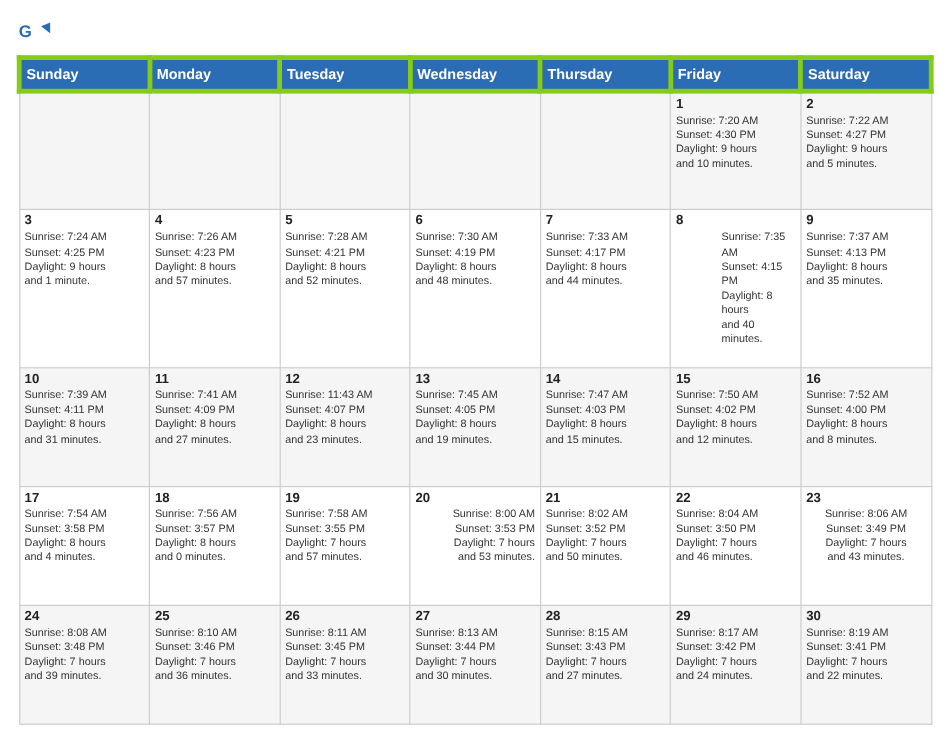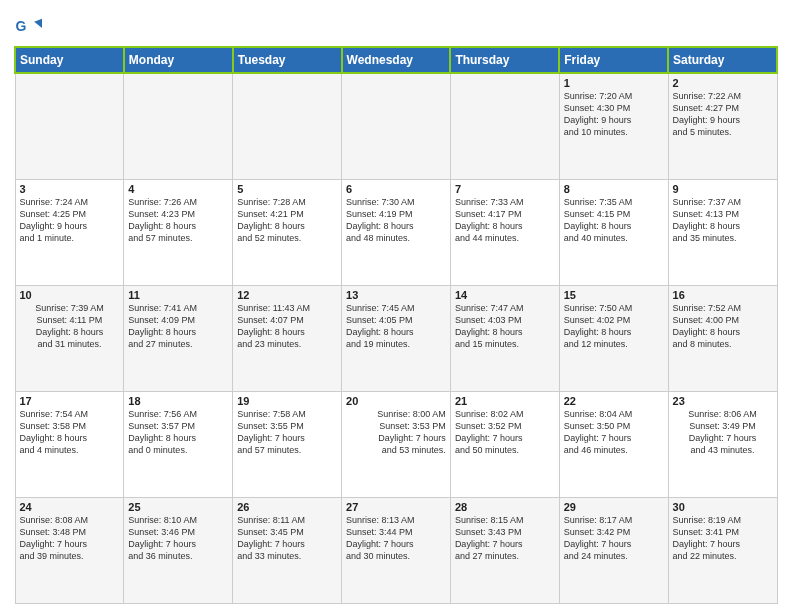--- a/index.html
+++ b/index.html
@@ -61,21 +61,21 @@
       border-collapse: collapse;
       width: 100%;
       table-layout: fixed;
     }
     .calendar th {
       background: #2a6db5;
       color: #fff;
       font-size: 12px;
       font-weight: bold;
       padding: 5px 4px;
-      border: 2px solid #84cc16;
+      border: 4px solid #84cc16;
       text-align: left;
     }
     .calendar td {
       border: 1px solid #ccc;
       vertical-align: top;
       padding: 3px 4px;
       font-size: 9.5px;
       color: #222;
       background: #fff;
       height: 88px;
@@ -185,37 +185,37 @@
           </td>
           <td>
             <span class="day-num">7</span>
             <div class="day-info" style="white-space: pre-line;">Sunrise: 7:33 AM
 Sunset: 4:17 PM
 Daylight: 8 hours
 and 44 minutes.</div>
           </td>
           <td>
             <span class="day-num">8</span>
-            <div class="day-info" style="white-space: pre-line;">Sunrise: 7:35 AM
+            <div class="day-info" style="white-space: pre-line; margin-left: 38px;">Sunrise: 7:35 AM
 Sunset: 4:15 PM
 Daylight: 8 hours
 and 40 minutes.</div>
           </td>
           <td>
             <span class="day-num">9</span>
             <div class="day-info" style="white-space: pre-line;">Sunrise: 7:37 AM
 Sunset: 4:13 PM
 Daylight: 8 hours
 and 35 minutes.</div>
           </td>
         </tr>
         <tr>
           <td>
             <span class="day-num">10</span>
-            <div class="day-info" style="white-space: pre-line; text-align: center;">Sunrise: 7:39 AM
+            <div class="day-info" style="white-space: pre-line;">Sunrise: 7:39 AM
 Sunset: 4:11 PM
 Daylight: 8 hours
 and 31 minutes.</div>
           </td>
           <td>
             <span class="day-num">11</span>
             <div class="day-info" style="white-space: pre-line;">Sunrise: 7:41 AM
 Sunset: 4:09 PM
 Daylight: 8 hours
 and 27 minutes.</div>

